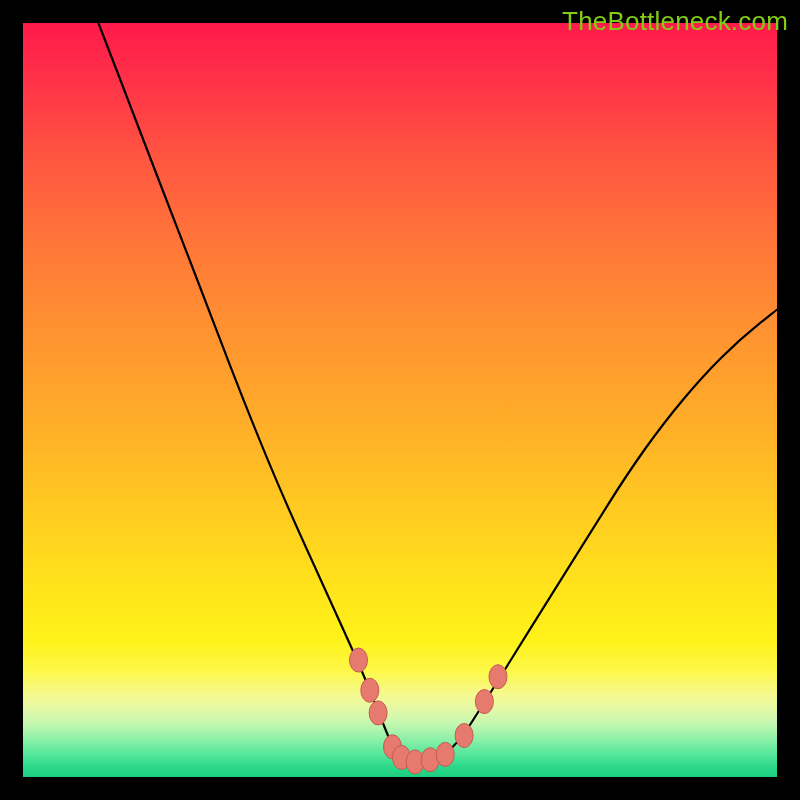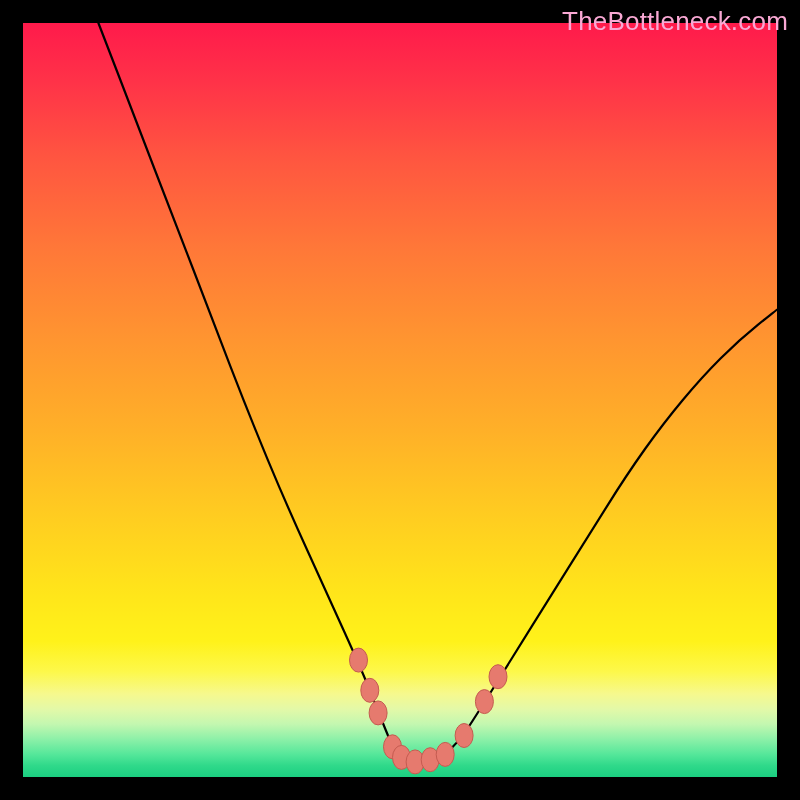--- a/index.html
+++ b/index.html
@@ -41,21 +41,21 @@
       #8cf0a8 95%,
       #55e79a 97%,
       #2fd98a 98.5%,
       #1bcf81 100%
     );
   }
   .watermark {
     position: absolute;
     top: 6px;
     right: 12px;
-    color: #f9a8d4;
+    color: #84cc16;
     font-size: 26px;
     letter-spacing: 0.2px;
     font-weight: 400;
   }
   svg.curve {
     position: absolute;
     left: 0; top: 0;
     width: 754px;
     height: 754px;
     overflow: visible;

